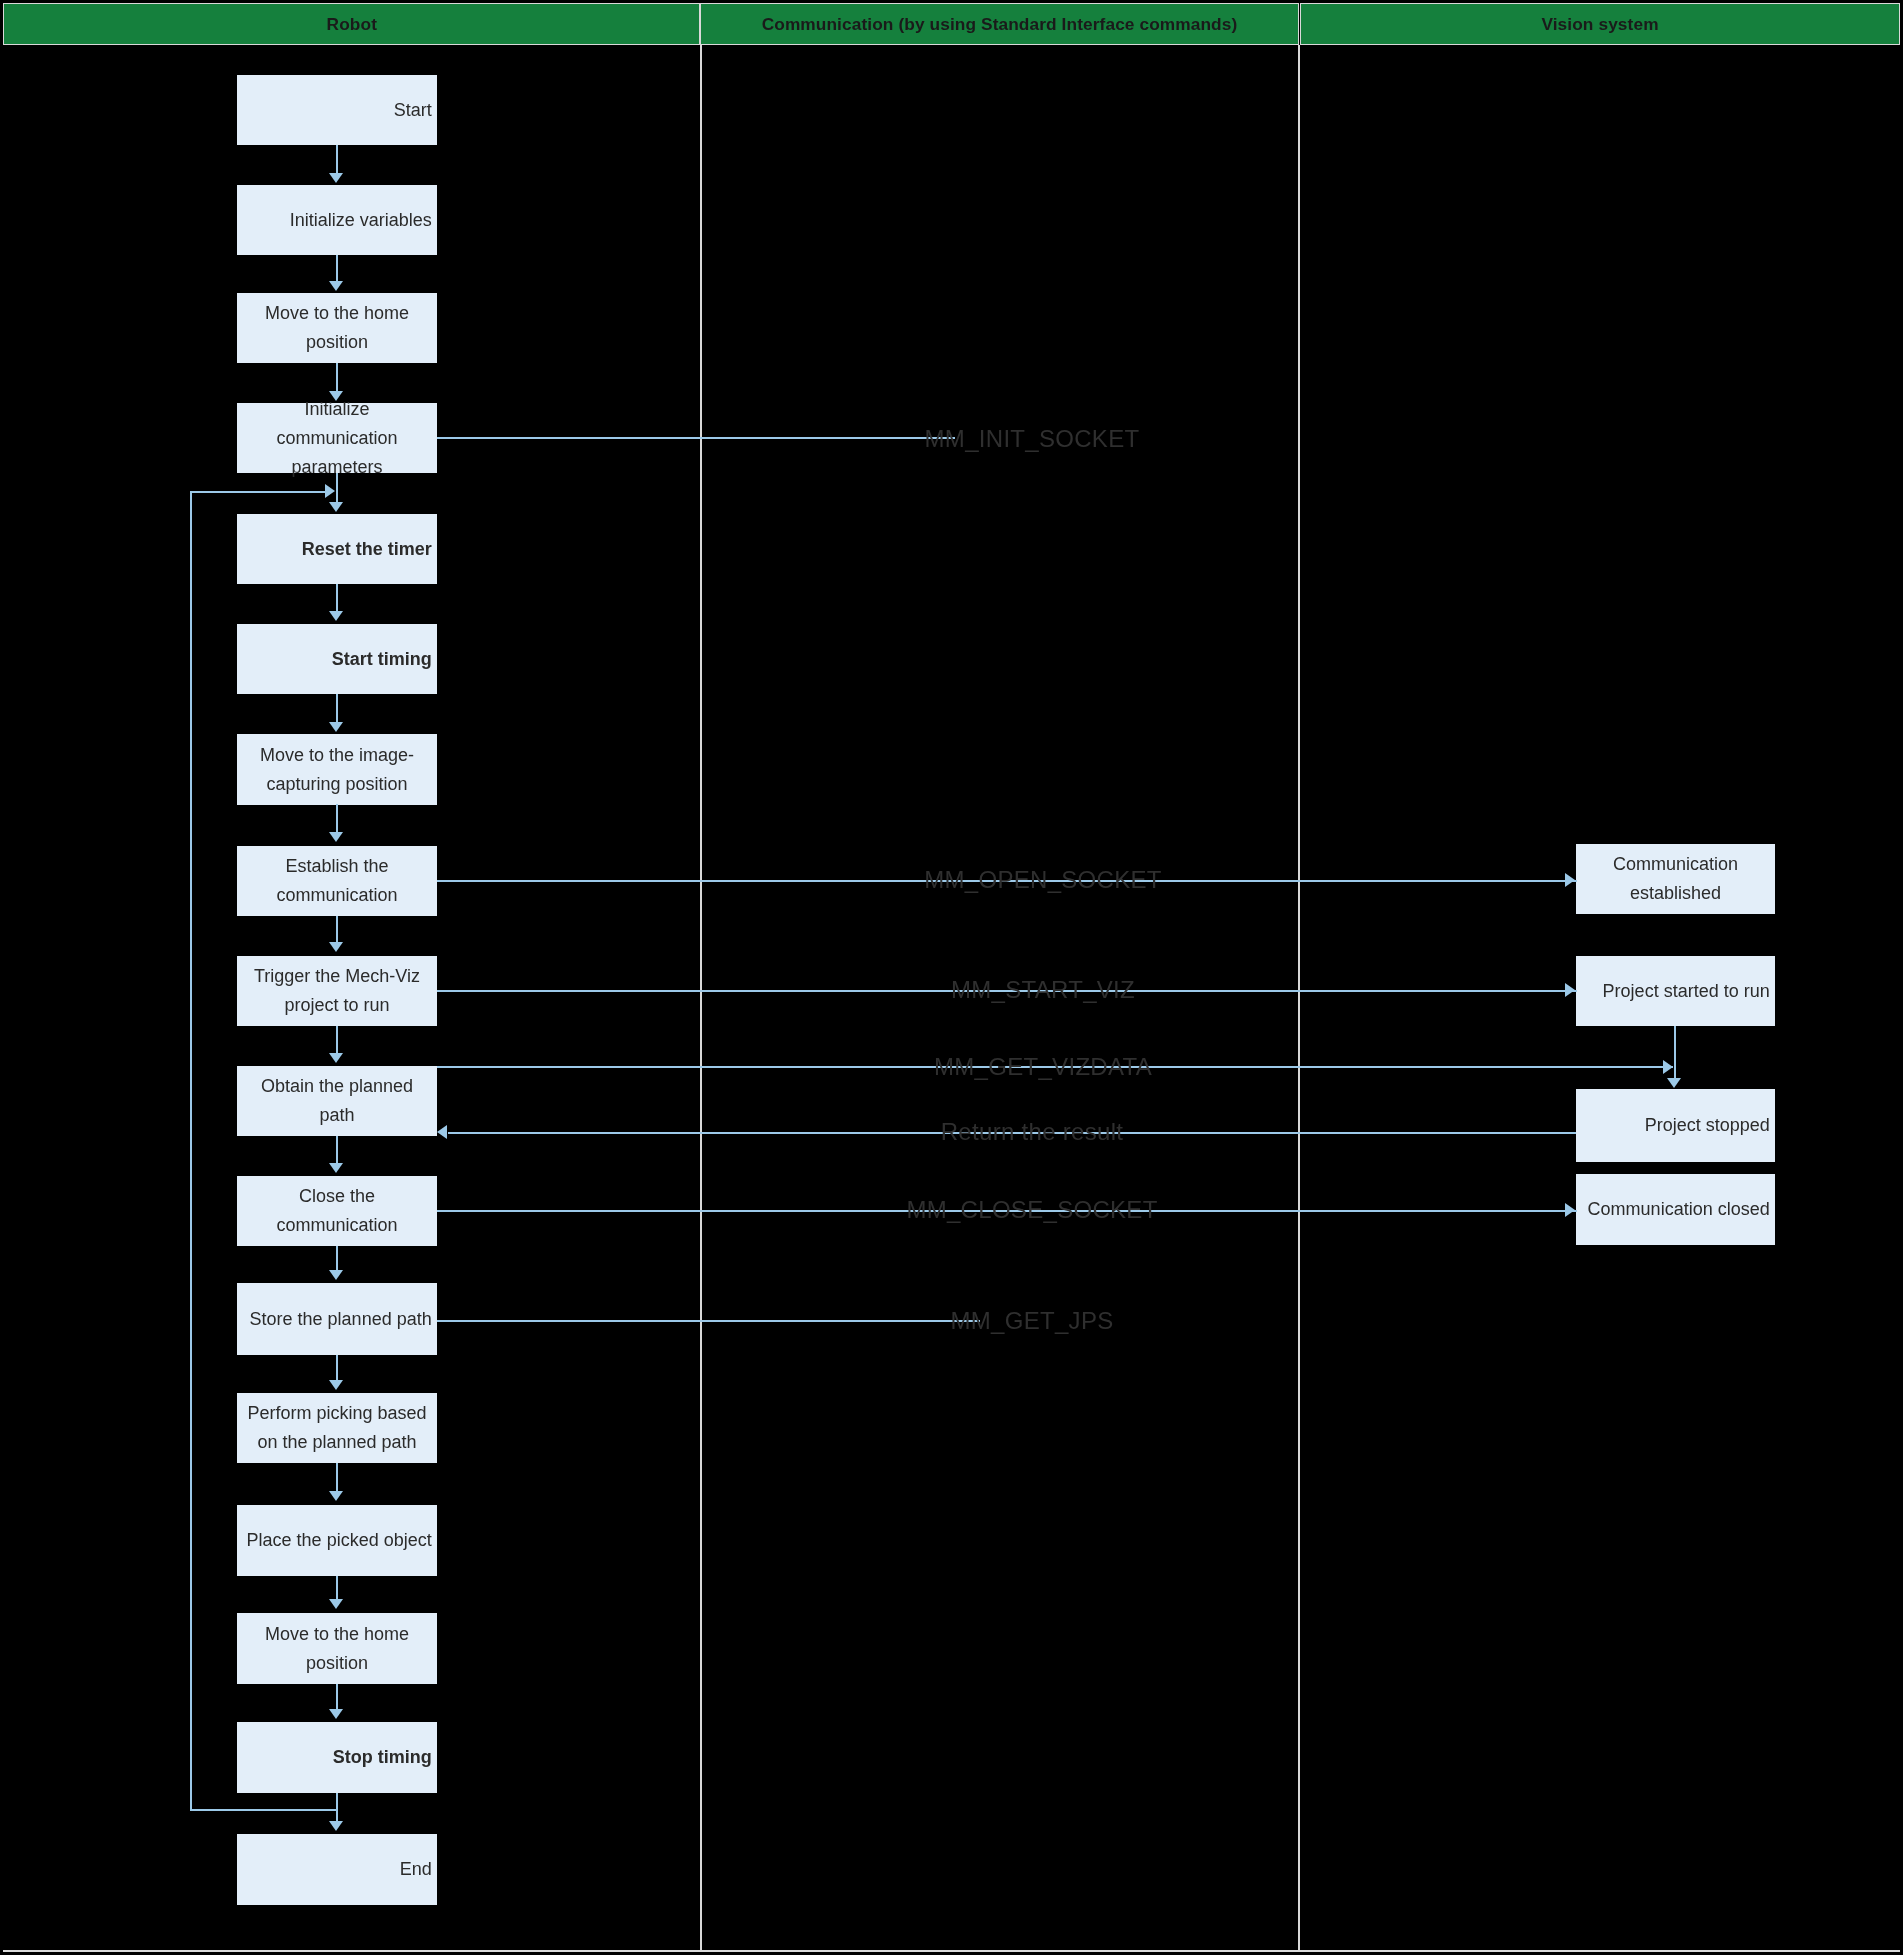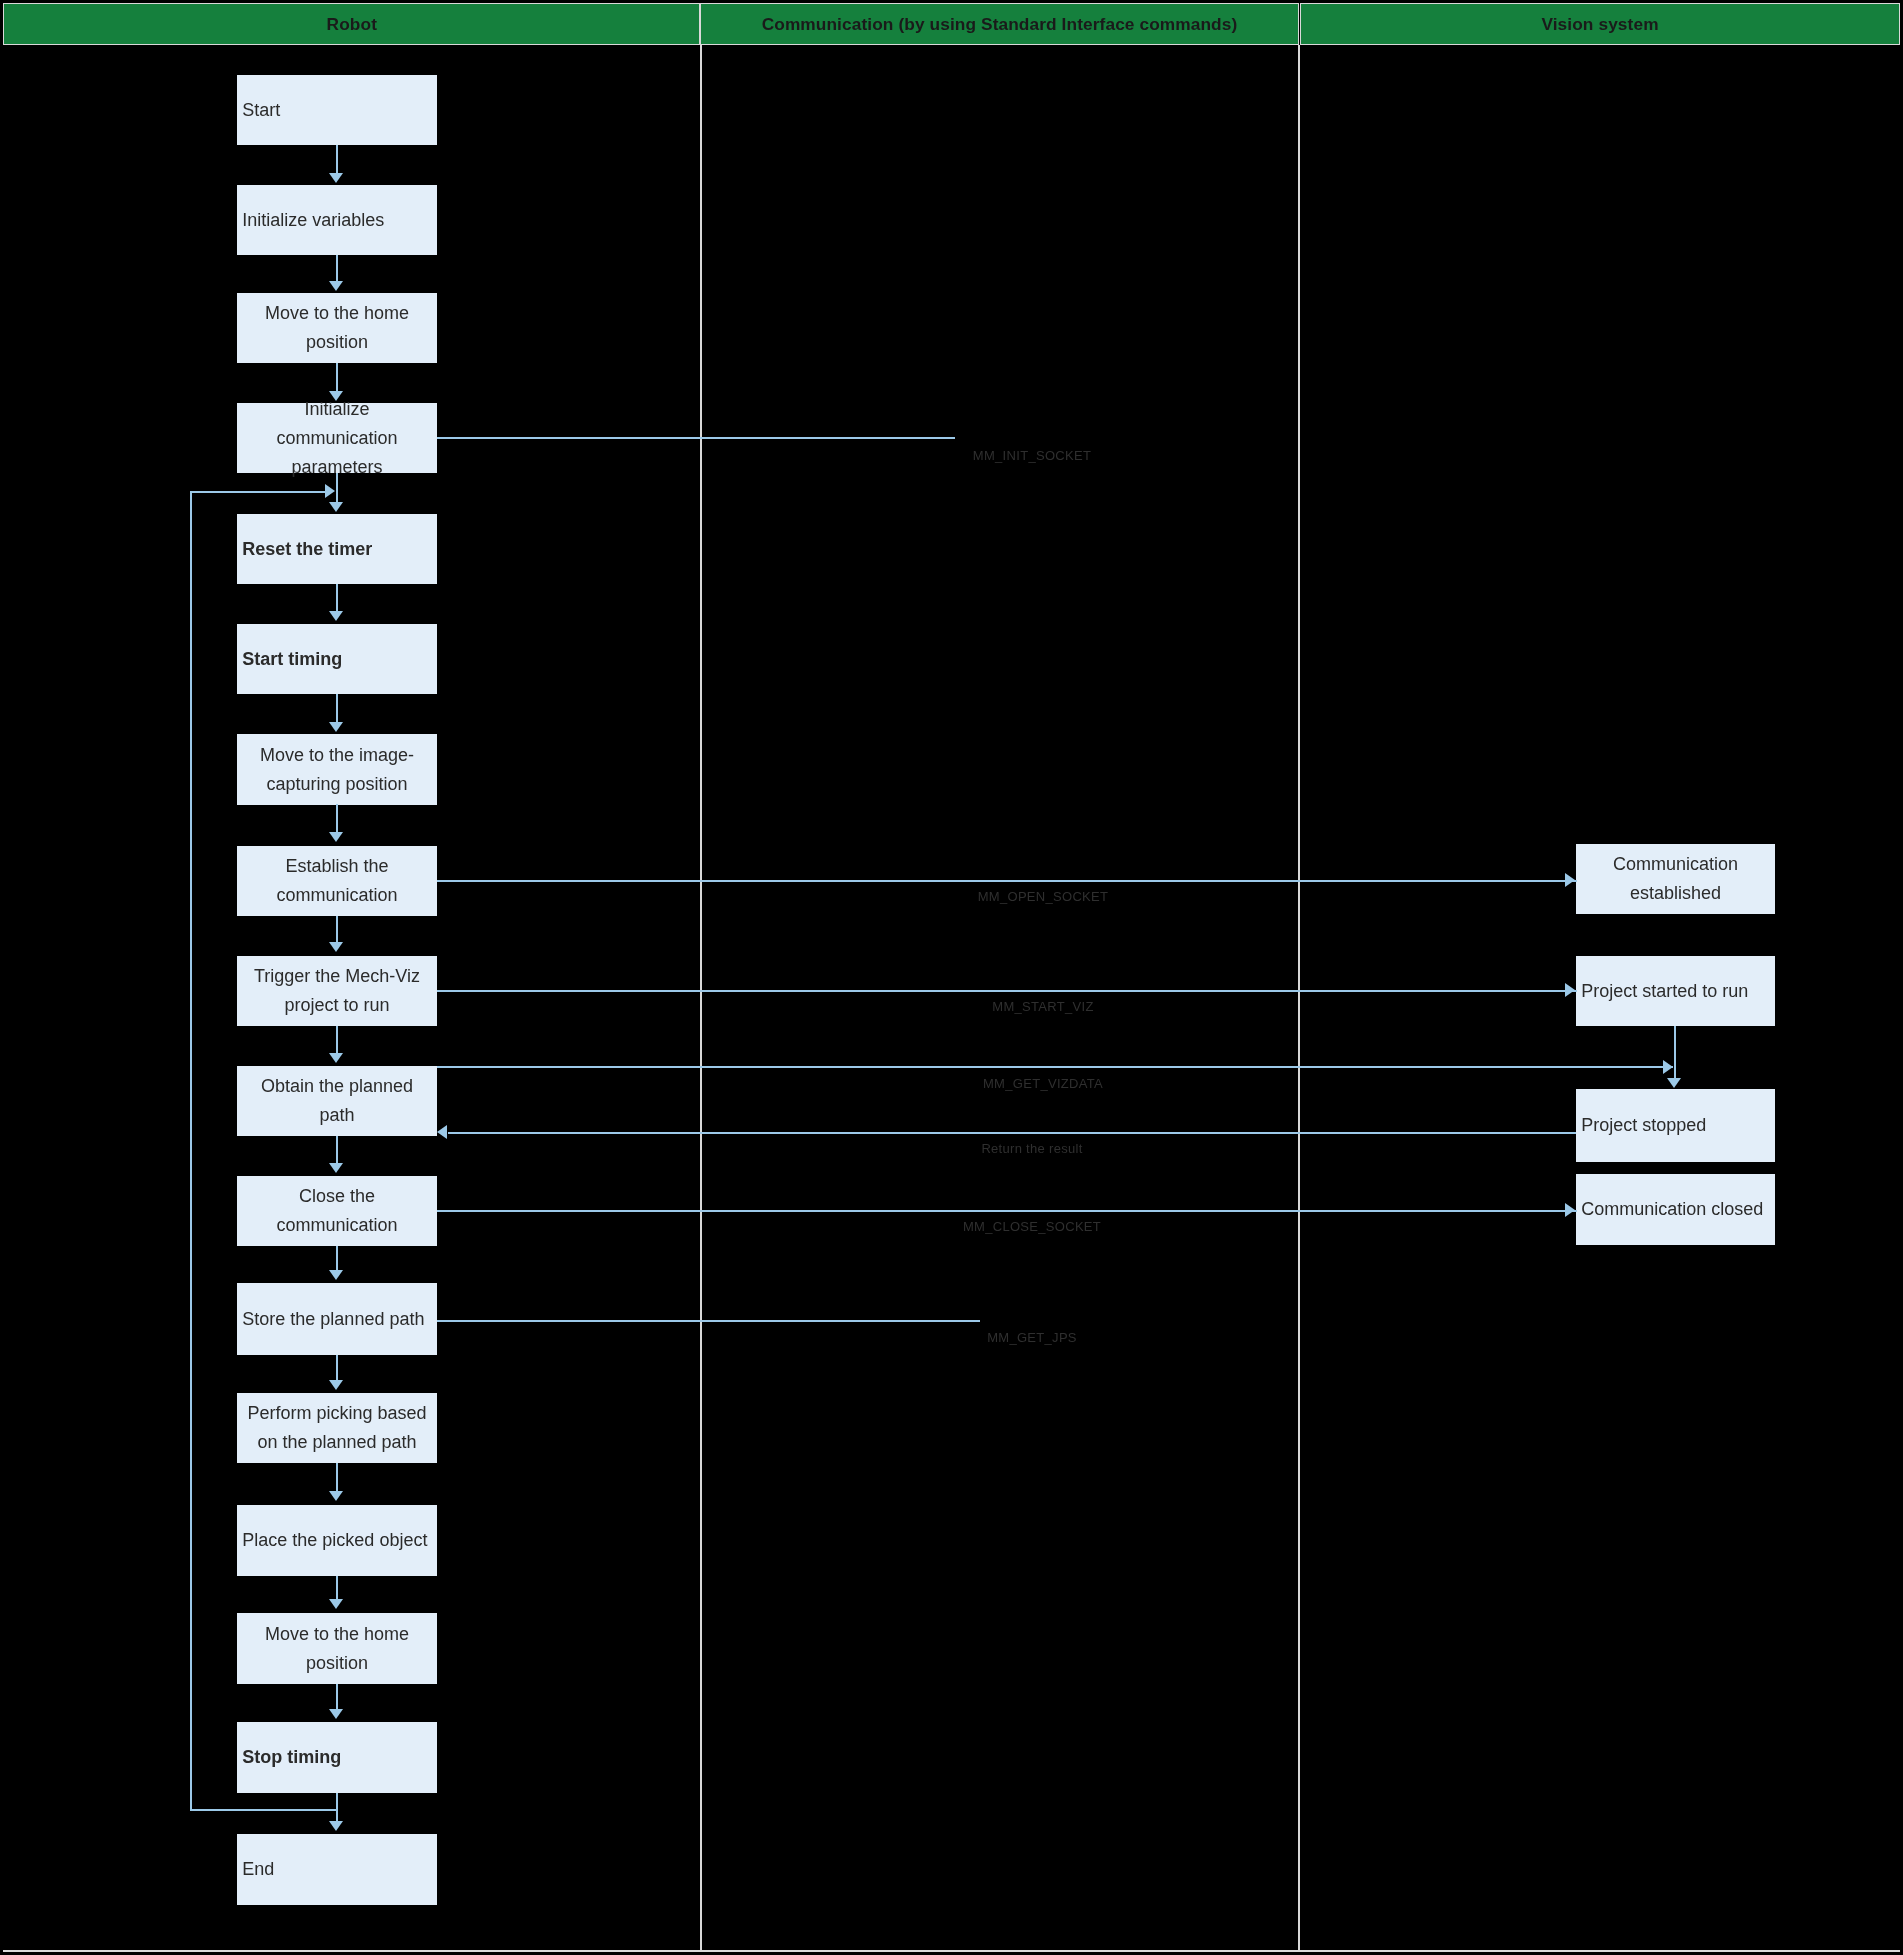--- a/index.html
+++ b/index.html
@@ -9,38 +9,38 @@
   
   .lane-header{position:absolute;top:3.3px;height:42px;background:#15803d;
                border:0.7px solid #d9d9d9;box-sizing:border-box;
                display:flex;align-items:center;justify-content:center;}
   .lane-header span{font-size:17.3px;font-weight:bold;color:#1a1a1a;letter-spacing:0.1px;}
   .lane-divider{position:absolute;top:45px;width:2px;background:#d9d9d9;height:1906px;}
   .frame-bottom{position:absolute;left:3.3px;top:1950px;width:1897px;height:2px;background:#d9d9d9;}
 
   
   .node{position:absolute;background:#e3eef9;box-sizing:border-box;
-        display:flex;align-items:center;justify-content:flex-start;text-align:center;
+        display:flex;align-items:center;justify-content:flex-end;text-align:center;
         color:#2b2b2b;font-size:18px;line-height:29px;padding:0 5.3px;}
   .node.bold{font-weight:bold;}
   .node.overflow{overflow:visible;}
 
   
   .vline{position:absolute;width:2px;background:#9cc9e8;}
   .hline{position:absolute;height:2px;background:#9cc9e8;}
   .arrow-d{position:absolute;width:0;height:0;border-left:7.3px solid transparent;
            border-right:7.3px solid transparent;border-top:10.7px solid #9cc9e8;}
   .arrow-r{position:absolute;width:0;height:0;border-top:7.3px solid transparent;
            border-bottom:7.3px solid transparent;border-left:10.7px solid #9cc9e8;}
   .arrow-l{position:absolute;width:0;height:0;border-top:7.3px solid transparent;
            border-bottom:7.3px solid transparent;border-right:10.7px solid #9cc9e8;}
 
   
-  .msg{position:absolute;font-size:13px;color:#2f2f2f;white-space:nowrap;
-       transform:translate(-50%,-50%);letter-spacing:0.3px;margin-top:16px;}
+  .msg{position:absolute;font-size:24px;color:#2f2f2f;white-space:nowrap;
+       transform:translate(-50%,-50%);letter-spacing:0.3px;}
 </style>
 </head>
 <body>
 
 <div id="stage">
 
   <div class="lane-header" style="left:3.3px;width:697px;">
     <span>Robot</span>
   </div>
   <div class="lane-header" style="left:1300px;width:600px;">

